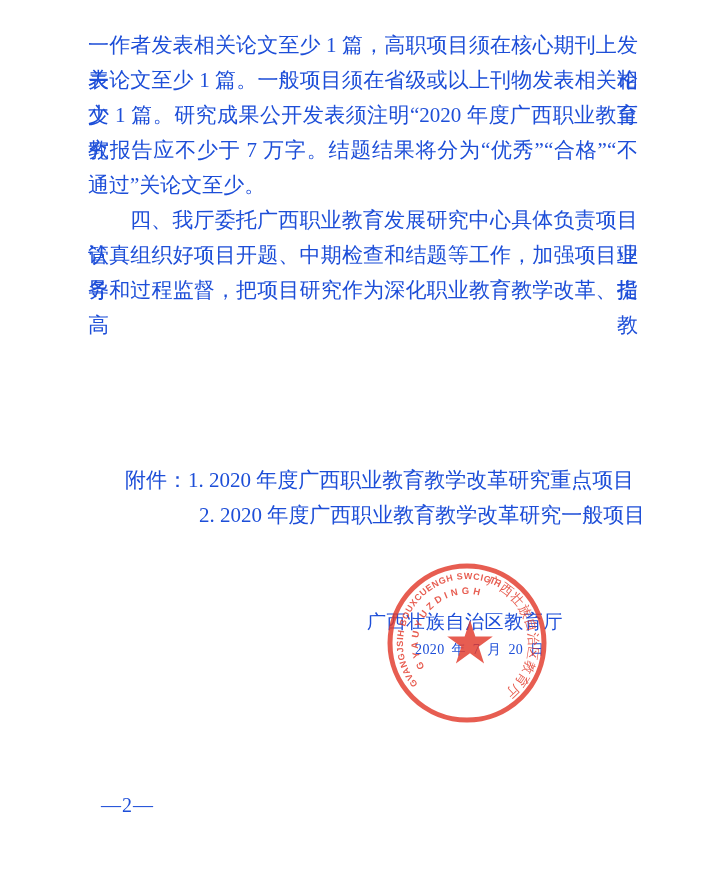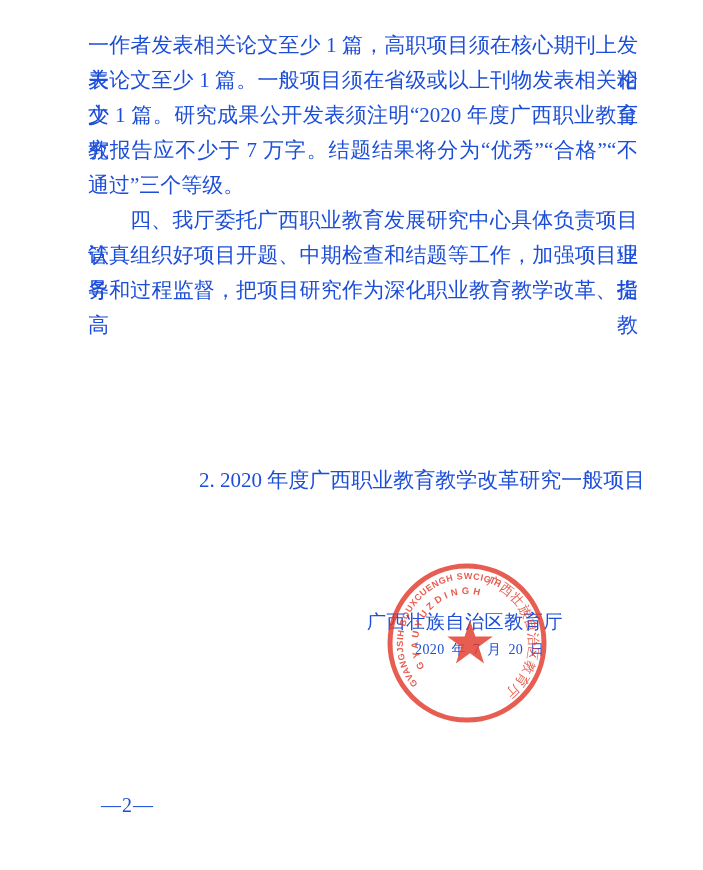--- a/index.html
+++ b/index.html
@@ -54,27 +54,28 @@
 </head>
 <body>
 
 <div id="page">
 
   <div class="body-block">
     <div class="tline just">一作者发表相关论文至少 1 篇，高职项目须在核心期刊上发表相</div>
     <div class="tline just">关论文至少 1 篇。一般项目须在省级或以上刊物发表相关论文至</div>
     <div class="tline just">少 1 篇。研究成果公开发表须注明“2020 年度广西职业教育教</div>
     <div class="tline just">究报告应不少于 7 万字。结题结果将分为“优秀”“合格”“不</div>
-    <div class="tline">通过”三个等级。</div>
+    <div class="tline">通过”关论文至少。</div>
     <div class="tline just indent">四、我厅委托广西职业教育发展研究中心具体负责项目管理</div>
     <div class="tline just">认真组织好项目开题、中期检查和结题等工作，加强项目业务指</div>
     <div class="tline just">导和过程监督，把项目研究作为深化职业教育教学改革、提高教</div>
   </div>
 
   <div class="attach-block">
+    <div class="attach-line"><span>附件：</span><span>1. 2020 年度广西职业教育教学改革研究重点项目</span></div>
     <div class="attach-line attach-item2"><span>2. 2020 年度广西职业教育教学改革研究一般项目</span></div>
   </div>
 
   <div class="sig-issuer">广西壮族自治区教育厅</div>
   <div class="sig-date">2020 年 7 月 20 日</div>
 
   <svg class="seal" viewBox="0 0 220 220" xmlns="http://www.w3.org/2000/svg">
     <defs>
       <path id="arc-outer" d="M 61.0 151.2 A 64 64 0 1 1 159.0 151.2" fill="none"></path>
       <path id="arc-inner" d="M 67.6 134.5 A 49 49 0 0 1 130.7 65.6" fill="none"></path>

